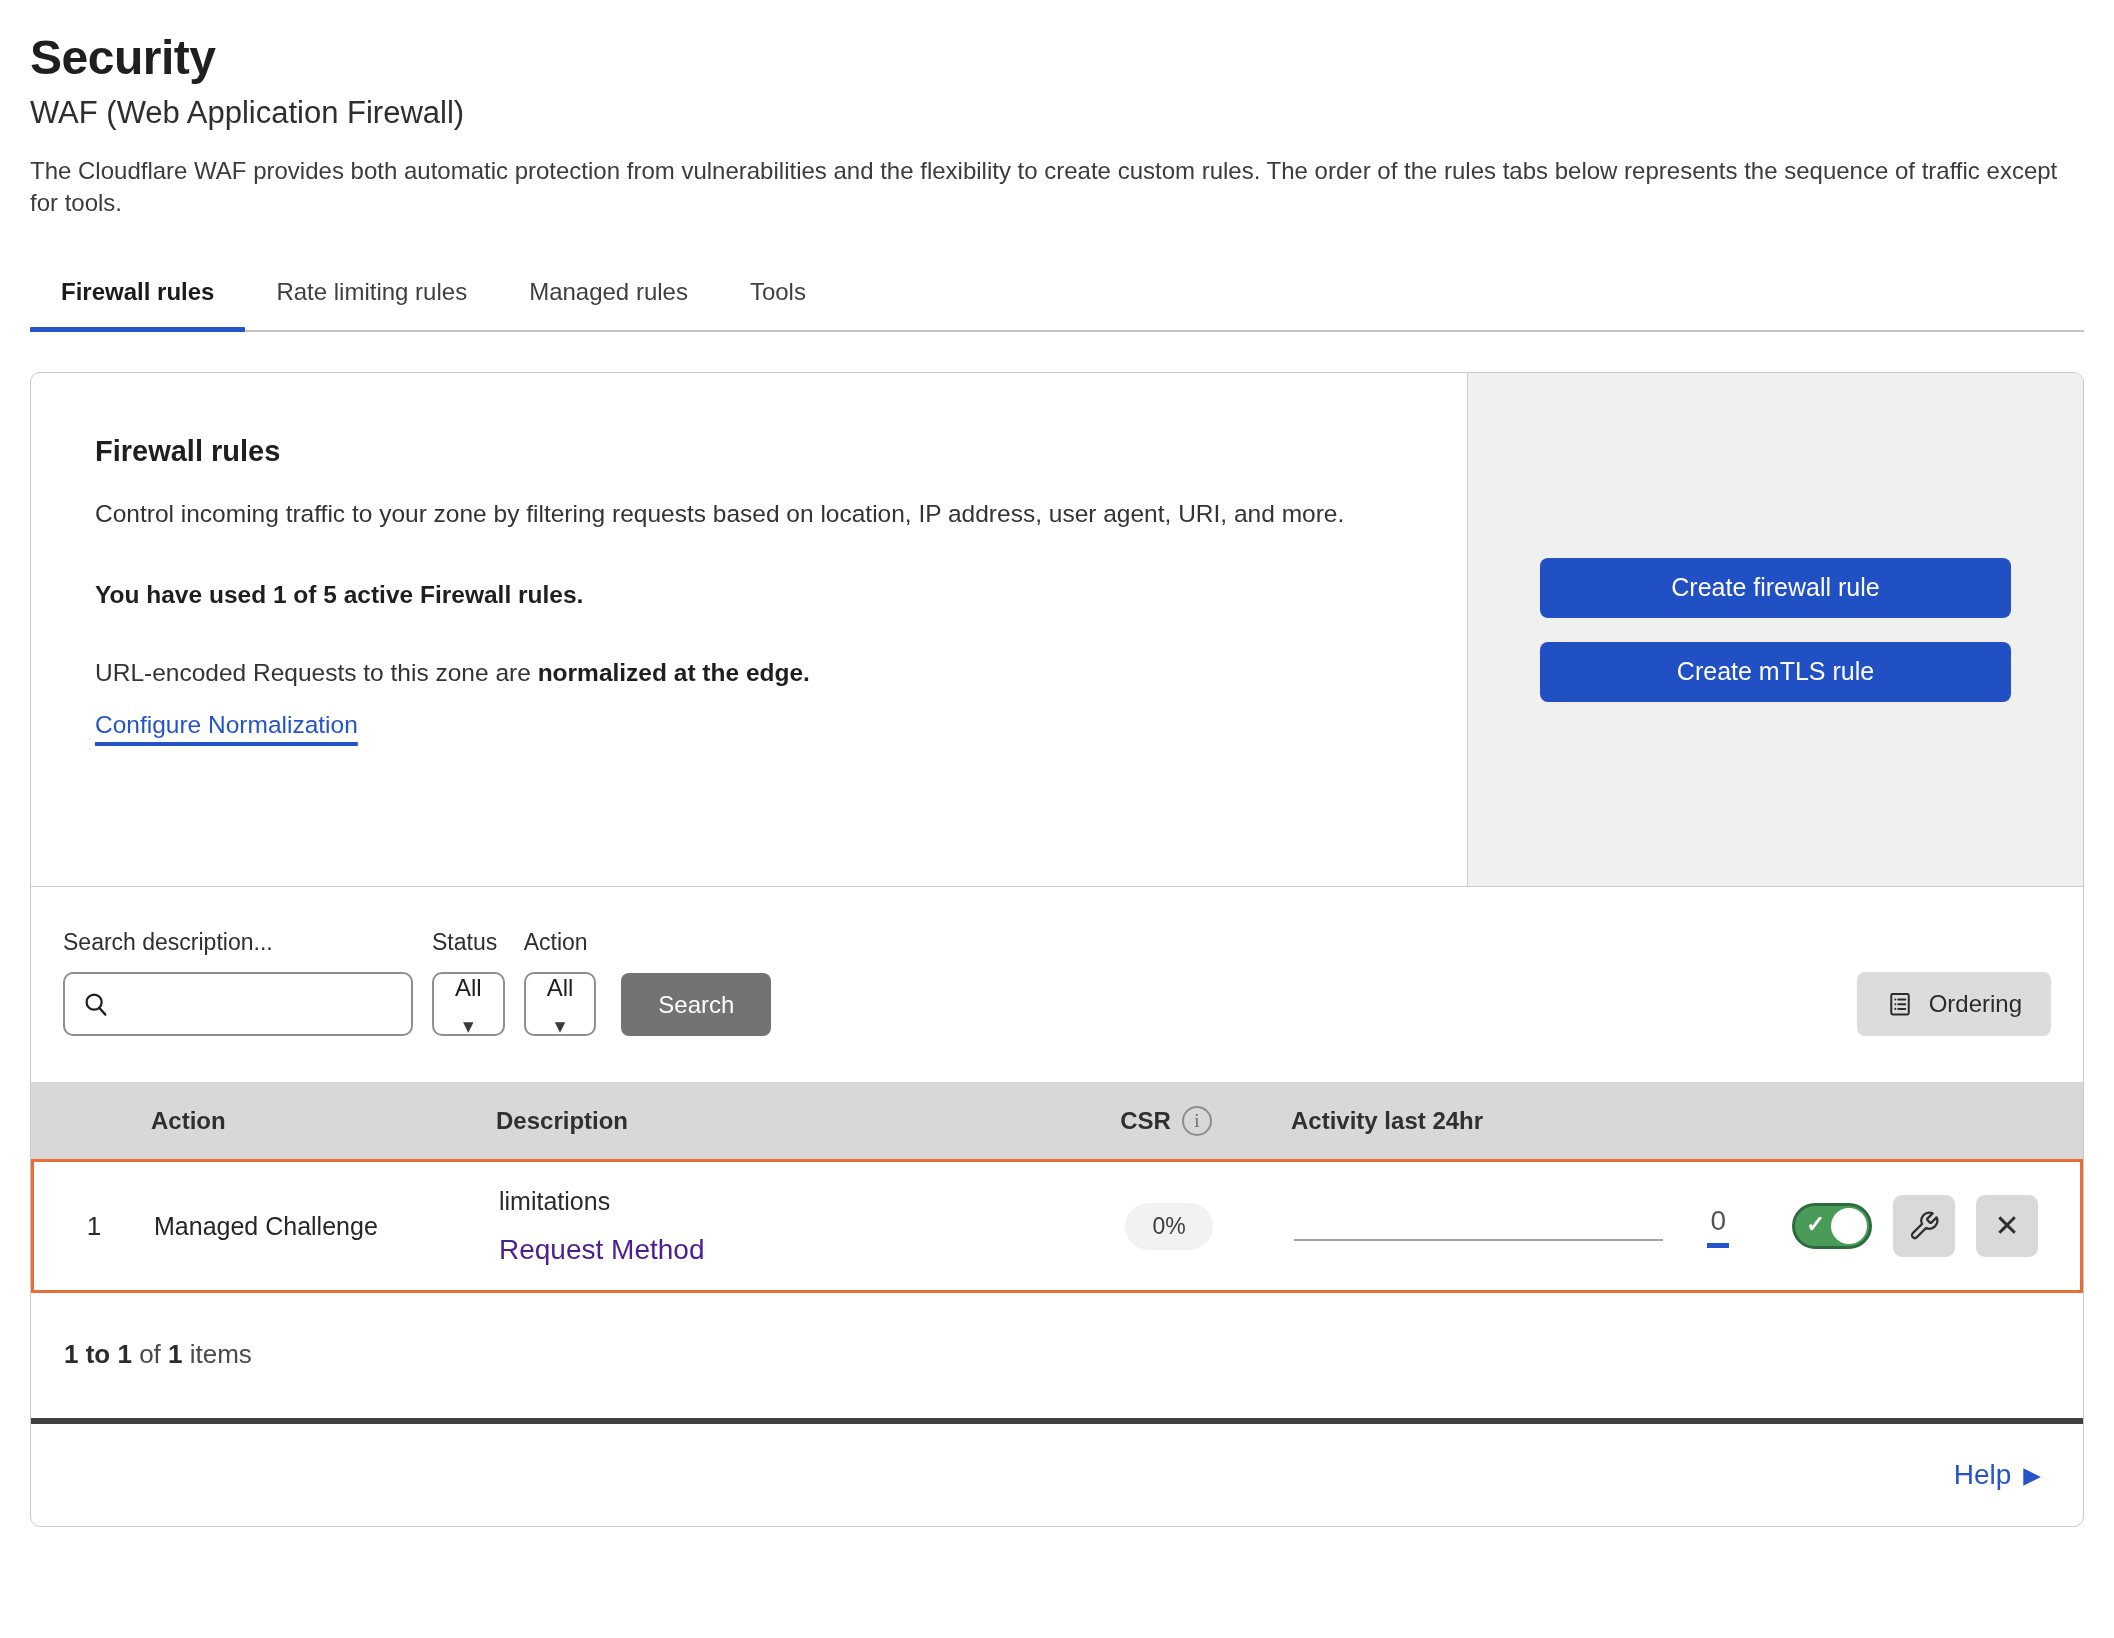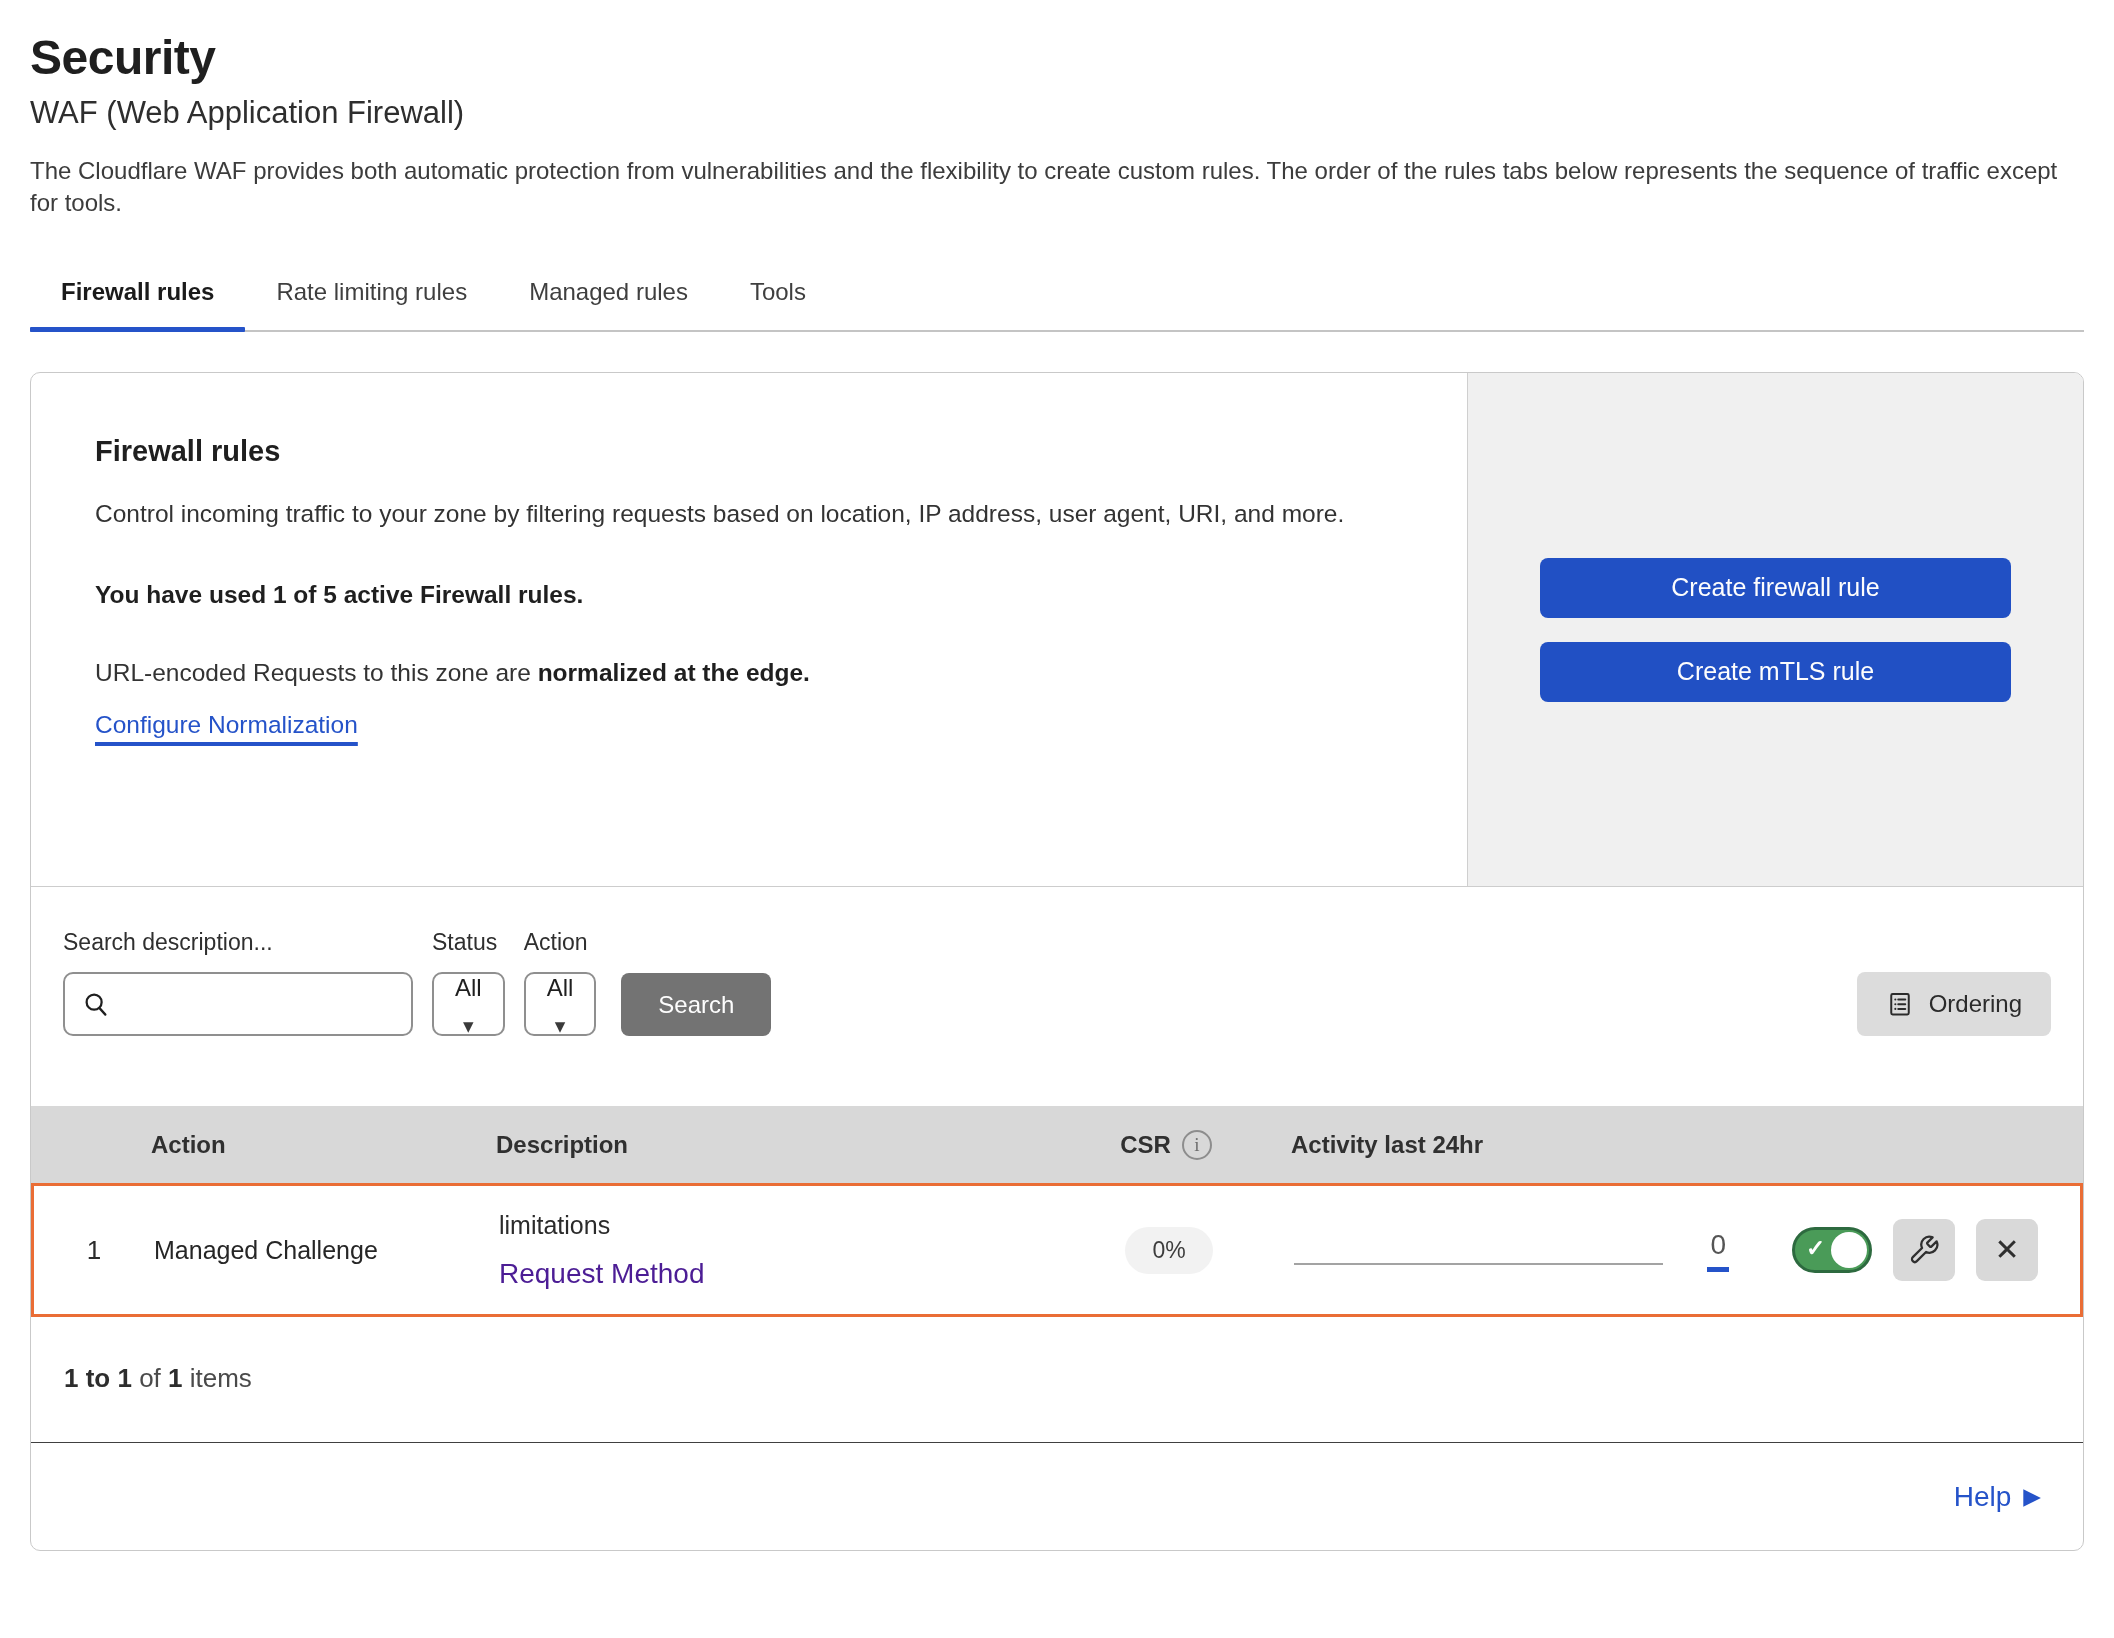--- a/index.html
+++ b/index.html
@@ -38,21 +38,21 @@
   .card-top-right {
     width:616px; background:#f0f0f0; border-left:1px solid #cfcfcf;
     display:flex; flex-direction:column; justify-content:center; gap:24px; padding:12px 72px;
   }
   .btn-primary {
     display:block; width:100%; height:60px; background:#2150c4; color:#fdfdfd;
     font-size:25px; border:none; border-radius:8px; cursor:pointer; font-family:inherit;
   }
 
   
-  .filters { display:flex; align-items:flex-end; justify-content:space-between; padding:42px 32px 70px 32px; }
+  .filters { display:flex; align-items:flex-end; justify-content:space-between; padding:42px 32px 46px 32px; }
   .filter-left { display:flex; align-items:flex-end; gap:19px; }
   .field { display:flex; flex-direction:column; gap:16px; }
   .field-label { font-size:23px; color:#2f2f2f; }
   .search-box {
     width:350px; height:64px; border:2px solid #8f8f8f; border-radius:10px;
     background:#fff; display:flex; align-items:center; padding:0 16px; gap:10px;
   }
   .search-box input { border:none; outline:none; flex:1; font-size:23px; font-family:inherit; color:#222; background:transparent; min-width:0; }
   .select {
     height:64px; border:2px solid #8f8f8f; border-radius:10px; background:#fff;
@@ -98,21 +98,21 @@
   .toggle-knob { position:absolute; right:2px; top:2px; width:36px; height:36px; background:#fff; border-radius:50%; }
   .icon-btn {
     width:62px; height:62px; background:#d9d9d9; border:none; border-radius:9px; cursor:pointer;
     display:flex; align-items:center; justify-content:center; flex:none;
   }
   .close-glyph { font-size:30px; color:#2f2f2f; line-height:1; }
 
   
   .tfoot { padding:46px 33px 48px 33px; font-size:26px; color:#4a4a4a; }
   .tfoot b { color:#2d2d2d; }
-  .help-row { border-top:1px solid #404040; height:108px; display:flex; align-items:center; justify-content:flex-end; padding:0 42px; }
+  .help-row { border-top:6px solid #404040; height:108px; display:flex; align-items:center; justify-content:flex-end; padding:0 42px; }
   .help-link { font-size:28px; color:#2553c9; cursor:pointer; text-decoration:none; display:flex; align-items:center; gap:12px; }
   .help-arrow { font-size:23px; }
 
   svg { display:block; }
 </style>
 </head>
 <body>
 
 <div class="page">
 

